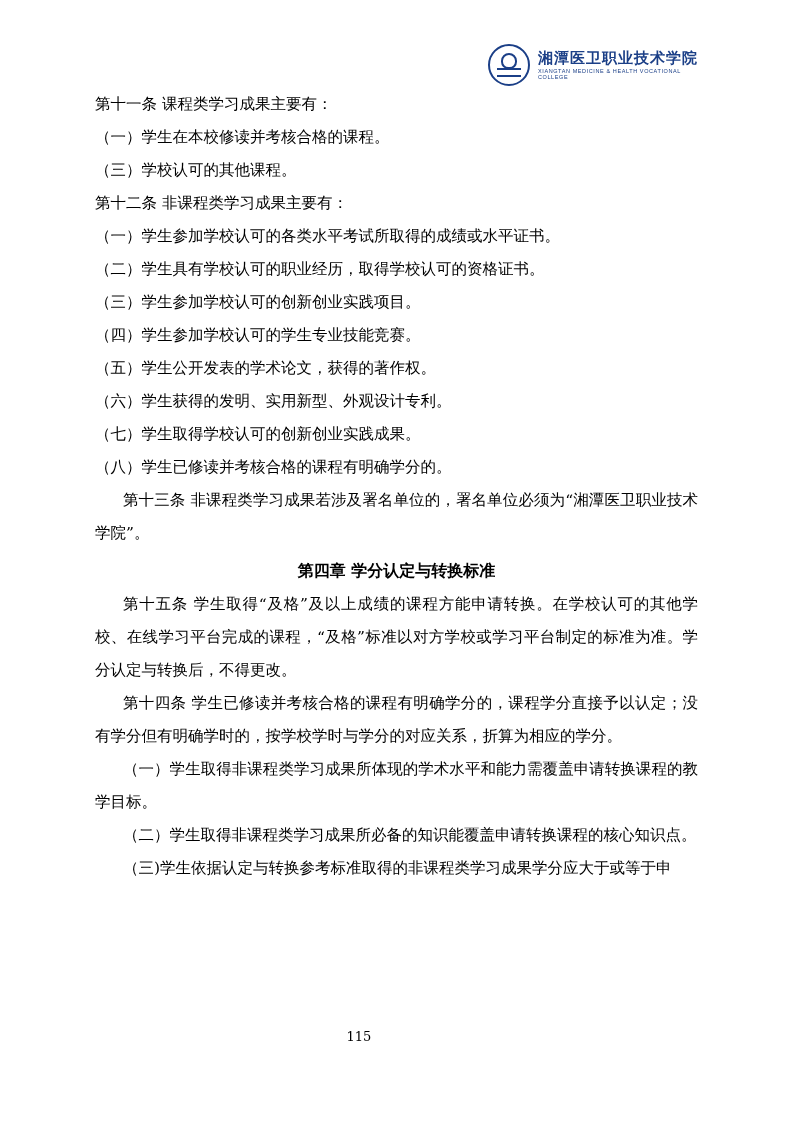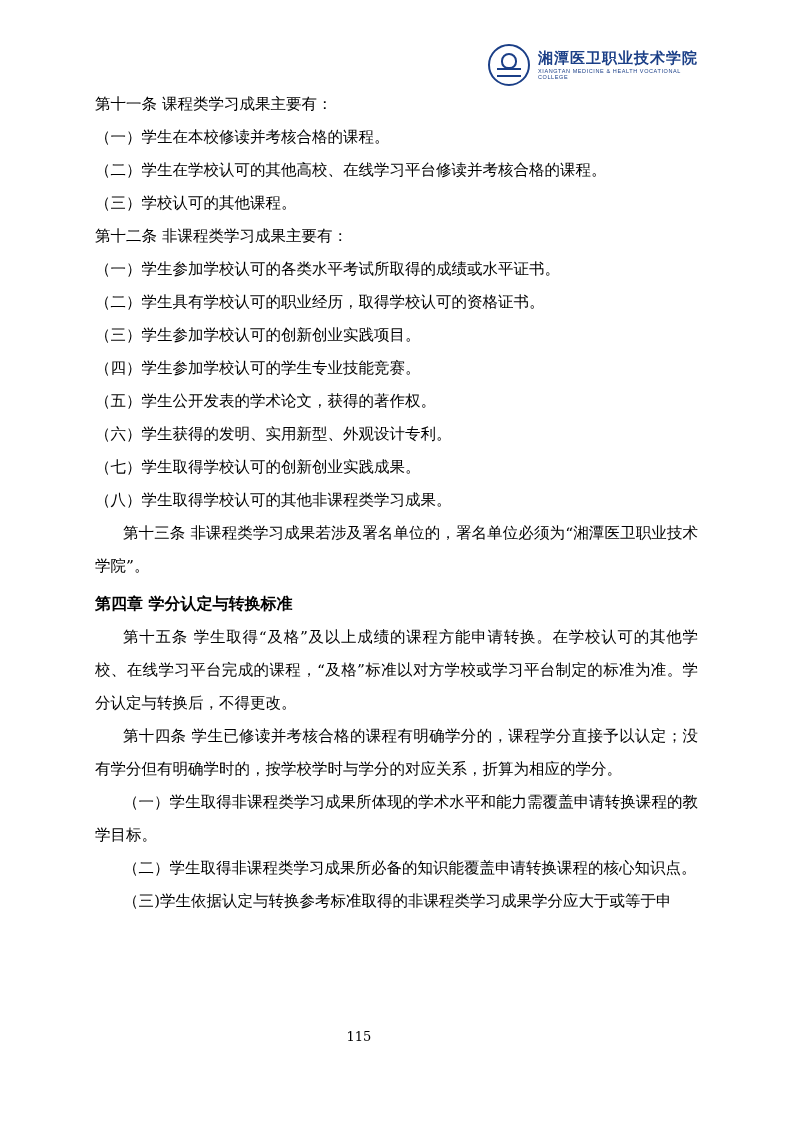--- a/index.html
+++ b/index.html
@@ -102,20 +102,21 @@
   p.indent1 {
     text-indent: 0;
   }
   p.indent2 {
     text-indent: 28px;
   }
   h2.chapter {
     margin: 4px 0 0 0;
     font-size: 16px;
     line-height: 34px;
+    text-align: center;
     font-weight: bold;
   }
   .pagenum {
     position: absolute;
     bottom: 78px;
     left: 0;
     width: 718px;
     text-align: center;
     font-size: 13px;
     font-family: "DejaVu Serif", "Liberation Serif", serif;
@@ -131,31 +132,30 @@
     <div class="logo-text">
       <span class="logo-cn">湘潭医卫职业技术学院</span>
       <span class="logo-en">XIANGTAN MEDICINE &amp; HEALTH VOCATIONAL COLLEGE</span>
     </div>
   </div>
 
   <div class="content">
 
     <p class="para indent1">第十一条 课程类学习成果主要有：</p>
     <p class="para indent1">（一）学生在本校修读并考核合格的课程。</p>
-    <p class="para indent1">（二）学生在学校认可的其他高校、在线学习平台修读并考核合格的课程。</p>
     <p class="para indent1">（三）学校认可的其他课程。</p>
     <p class="para indent1">第十二条 非课程类学习成果主要有：</p>
     <p class="para indent1">（一）学生参加学校认可的各类水平考试所取得的成绩或水平证书。</p>
     <p class="para indent1">（二）学生具有学校认可的职业经历，取得学校认可的资格证书。</p>
     <p class="para indent1">（三）学生参加学校认可的创新创业实践项目。</p>
     <p class="para indent1">（四）学生参加学校认可的学生专业技能竞赛。</p>
     <p class="para indent1">（五）学生公开发表的学术论文，获得的著作权。</p>
     <p class="para indent1">（六）学生获得的发明、实用新型、外观设计专利。</p>
     <p class="para indent1">（七）学生取得学校认可的创新创业实践成果。</p>
-    <p class="para indent1">（八）学生取得学校认可的其他非课程类学习成果。</p>
+    <p class="para indent1">（八）学生已修读并考核合格的课程有明确学分的。</p>
     <p class="para indent2">第十三条 非课程类学习成果若涉及署名单位的，署名单位必须为“湘潭医卫职业技术学院”。</p>
 
     <h2 class="chapter">第四章 学分认定与转换标准</h2>
 
     <p class="para indent2">第十五条 学生取得“及格”及以上成绩的课程方能申请转换。在学校认可的其他学校、在线学习平台完成的课程，“及格”标准以对方学校或学习平台制定的标准为准。学分认定与转换后，不得更改。</p>
     <p class="para indent2">第十四条 学生已修读并考核合格的课程有明确学分的，课程学分直接予以认定；没有学分但有明确学时的，按学校学时与学分的对应关系，折算为相应的学分。</p>
     <p class="para indent2">（一）学生取得非课程类学习成果所体现的学术水平和能力需覆盖申请转换课程的教学目标。</p>
     <p class="para indent2">（二）学生取得非课程类学习成果所必备的知识能覆盖申请转换课程的核心知识点。</p>
     <p class="para indent2">（三)学生依据认定与转换参考标准取得的非课程类学习成果学分应大于或等于申</p>
 

